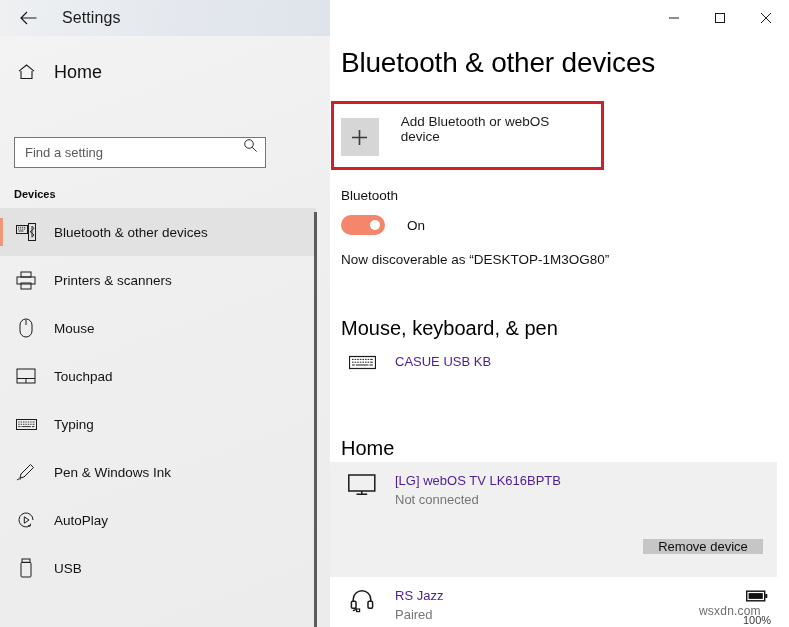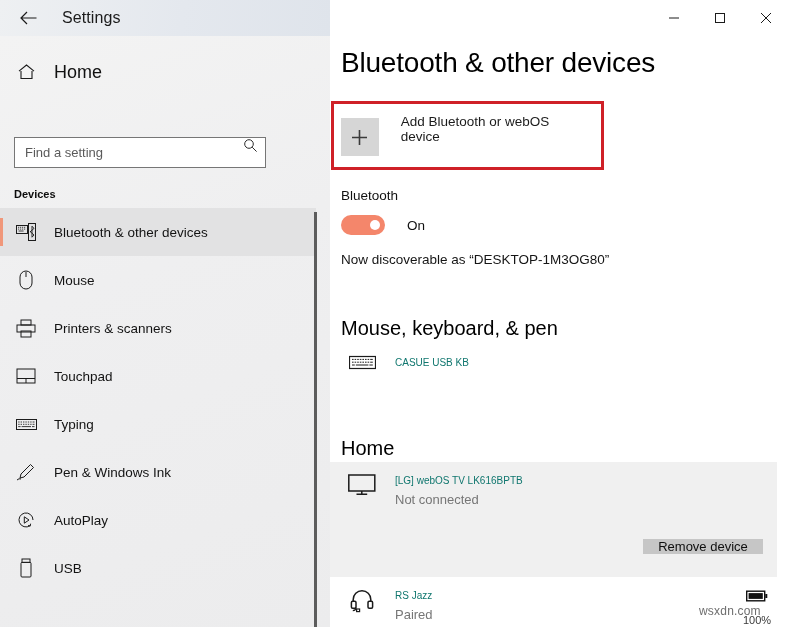--- a/index.html
+++ b/index.html
@@ -267,22 +267,22 @@
     display: flex;
     align-items: flex-start;
   }
   .device-icon {
     width: 42px; min-width: 42px;
     display: flex; align-items: center; justify-content: center;
     padding-top: 2px;
   }
   .device-text { margin-left: 12px; }
   .device-name {
-    font-size: 10px;
-    color: #0f766e;
+    font-size: 13px;
+    color: #4c1d95;
     line-height: 18px;
   }
   .device-status {
     font-size: 13px;
     color: #767676;
     line-height: 19px;
   }
 
   .keyboard-row { left: 11px; top: 316px; }
 
@@ -396,37 +396,37 @@
             <path d="M2 4.3 h1.2 M4 4.3 h1.2 M6 4.3 h1.2 M8 4.3 h1.2 M2 6.1 h1.2 M4 6.1 h1.2 M6 6.1 h1.2 M8 6.1 h1.2 M2.6 8 h5" stroke="#1b1b1b" stroke-width=".8"></path>
             <rect x="12.5" y="0.5" width="7" height="17" fill="none" stroke="#1b1b1b" stroke-width="1"></rect>
             <path d="M16 3.2 L16 14.2 M16 3.2 L18 5.4 L14 9 M16 14.2 L18 12 L14 8.4" fill="none" stroke="#1b1b1b" stroke-width=".9"></path>
           </svg>
         </span>
         <span class="nav-label">Bluetooth &amp; other devices</span>
       </div>
 
       <div class="nav-item">
         <span class="nav-icon">
-          <svg width="14" height="20" viewBox="0 0 14 20">
-            <rect x="1" y="1" width="12" height="18" rx="6" fill="none" stroke="#1b1b1b" stroke-width="1"></rect>
-            <path d="M7 2 L7 7" stroke="#1b1b1b" stroke-width="1"></path>
-          </svg>
-        </span>
-        <span class="nav-label">Mouse</span>
-      </div>
-
-      <div class="nav-item">
-        <span class="nav-icon">
           <svg width="20" height="19" viewBox="0 0 20 19">
             <rect x="5" y="1" width="10" height="5" fill="none" stroke="#1b1b1b" stroke-width="1"></rect>
             <rect x="1" y="6" width="18" height="7" fill="none" stroke="#1b1b1b" stroke-width="1"></rect>
             <rect x="5" y="12" width="10" height="6" fill="none" stroke="#1b1b1b" stroke-width="1"></rect>
           </svg>
         </span>
         <span class="nav-label">Printers &amp; scanners</span>
+      </div>
+
+      <div class="nav-item">
+        <span class="nav-icon">
+          <svg width="14" height="20" viewBox="0 0 14 20">
+            <rect x="1" y="1" width="12" height="18" rx="6" fill="none" stroke="#1b1b1b" stroke-width="1"></rect>
+            <path d="M7 2 L7 7" stroke="#1b1b1b" stroke-width="1"></path>
+          </svg>
+        </span>
+        <span class="nav-label">Mouse</span>
       </div>
 
       <div class="nav-item">
         <span class="nav-icon">
           <svg width="20" height="16" viewBox="0 0 20 16">
             <rect x="1" y="1" width="18" height="14" fill="none" stroke="#1b1b1b" stroke-width="1"></rect>
             <path d="M1 10.5 L19 10.5 M10 10.5 L10 15" stroke="#1b1b1b" stroke-width="1"></path>
           </svg>
         </span>
         <span class="nav-label">Touchpad</span>

